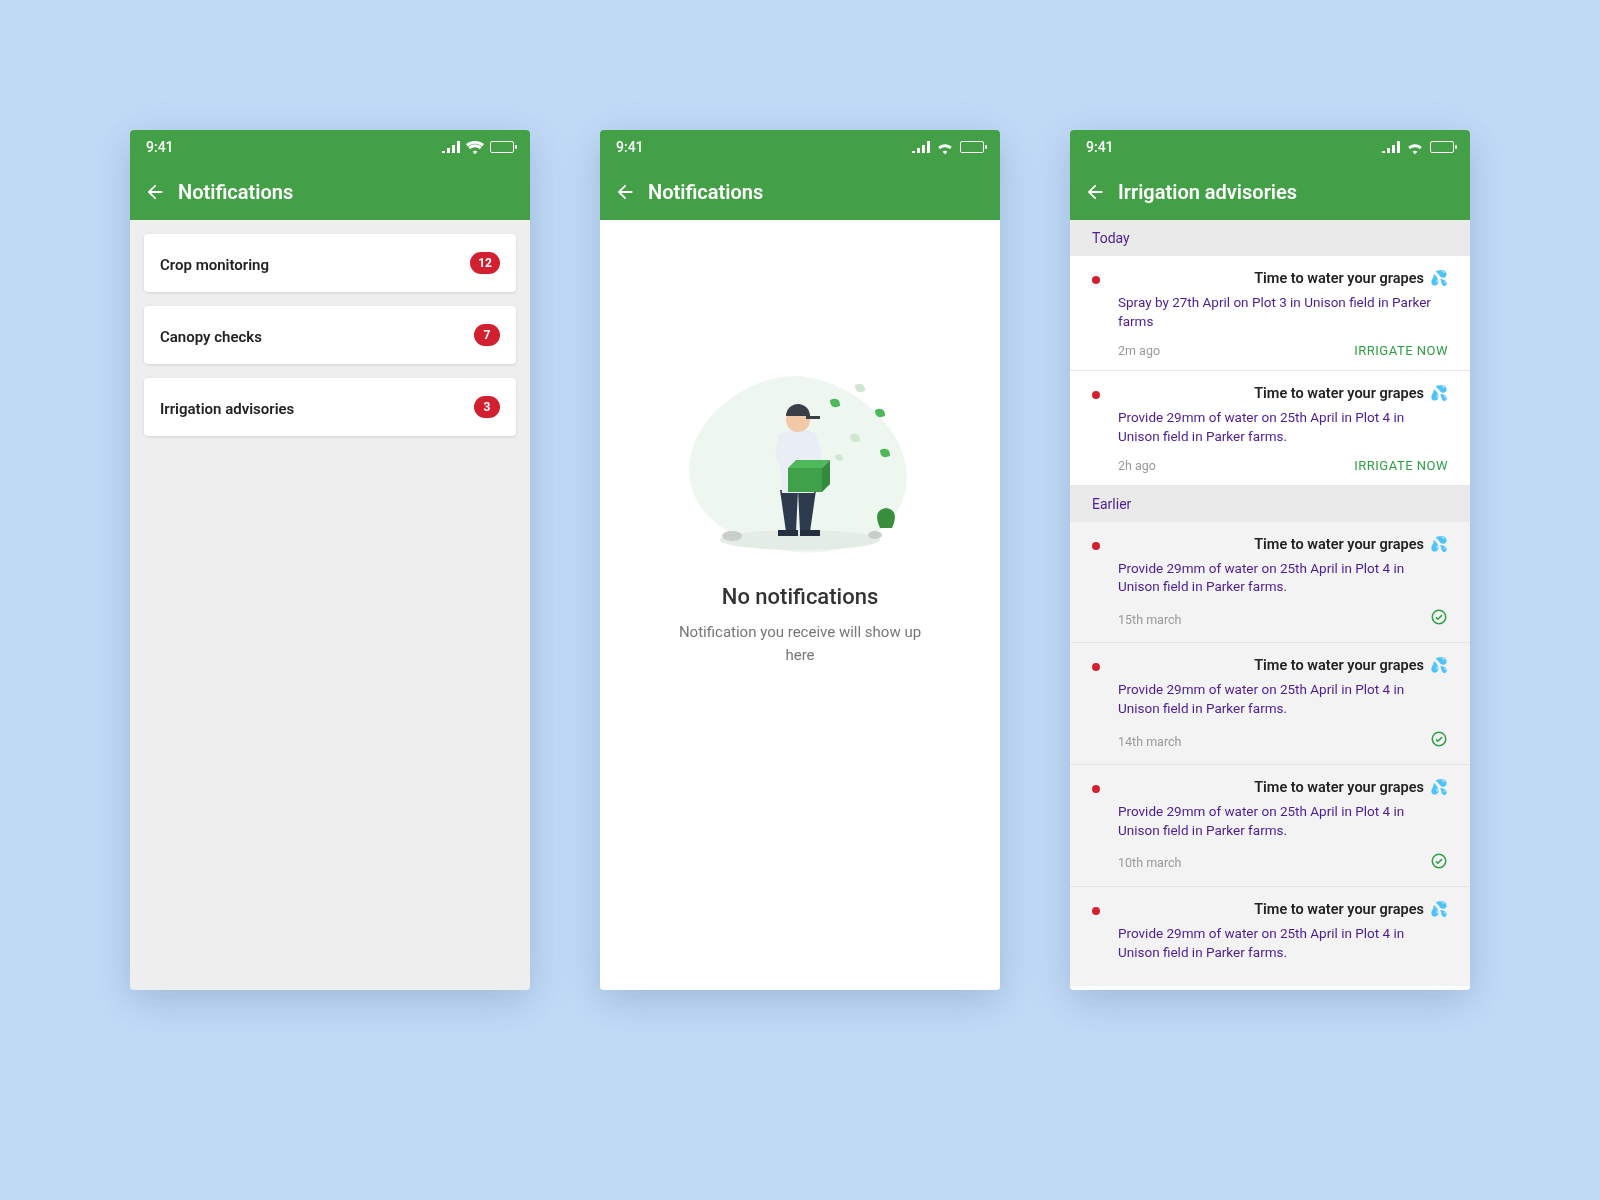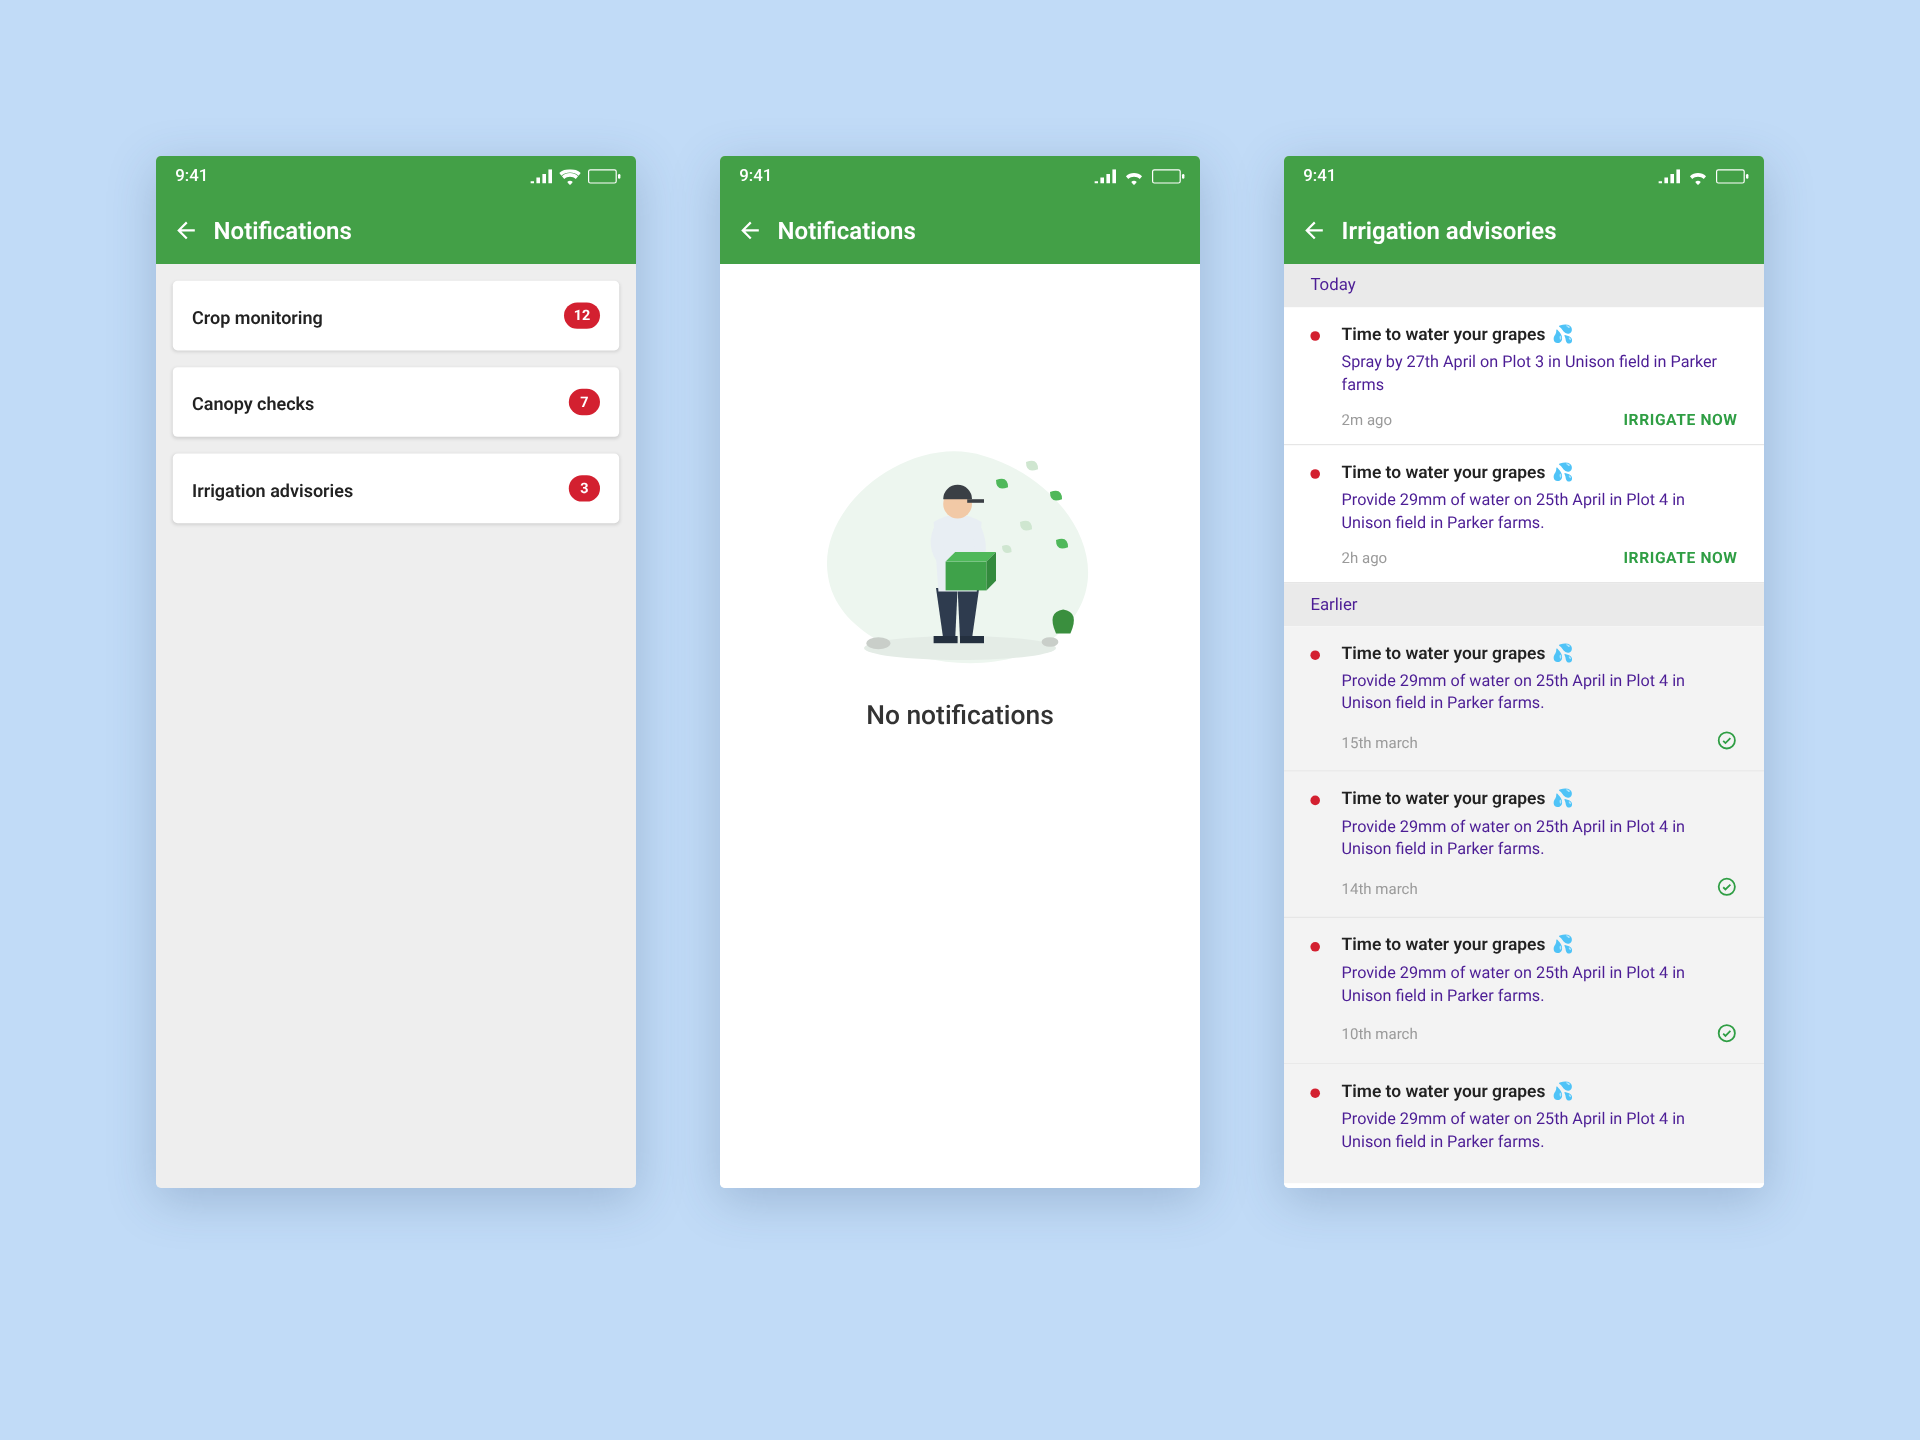--- a/index.html
+++ b/index.html
@@ -107,25 +107,25 @@
     padding: 14px 22px 12px 22px;
     border-bottom: 1px solid #e6e6e6;
     position: relative;
   }
   .notif.read { background:#f3f3f3; }
   .dot {
     width:8px; height:8px; border-radius:50%; background:#d32030;
     position:absolute; left:22px; top:20px;
   }
   .notif-body { margin-left: 26px; }
-  .notif-title { font-size:14.5px; font-weight:600; color:#222; margin-bottom:6px; display:flex; align-items:center; gap:6px;}
+  .notif-title { font-size:14.5px; font-weight:600; color:#222; margin-bottom:6px; display:flex; align-items:center; gap:6px;justify-content:flex-end;}
   .notif-desc { font-size:13.5px; color:#4c1d95; line-height:1.4; margin-bottom:12px;}
   .notif-footer { display:flex; justify-content:space-between; align-items:center;}
   .notif-time { font-size:12.5px; color:#9a9a9a;}
-  .notif-action { font-size:13px; font-weight:700; color:#2f9e44; letter-spacing:0.5px;}
+  .notif-action { font-size:13px; font-weight:400; color:#2f9e44; letter-spacing:0.5px;}
   .check-icon { color:#2f9e44; }
 
   
   .battery { width:24px; height:12px; border:1.5px solid #fff; border-radius:2px; position:relative; }
   .battery:after { content:""; position:absolute; right:-4px; top:3px; width:2px; height:4px; background:#fff; border-radius:1px;}
   .battery .fill { background:#fff; height:100%; width:90%; }
   .wifi-svg, .signal-svg { display:block; }
 </style>
 </head>
 <body>
@@ -229,20 +229,21 @@
 
         <path fill="#4fb85a" d="M160 60 q10-4 10 6 q-10 4-10-6z"></path>
         <path fill="#cfe6d0" d="M185 45 q10-4 10 6 q-10 4-10-6z"></path>
         <path fill="#4fb85a" d="M205 70 q10-4 10 6 q-10 4-10-6z"></path>
         <path fill="#cfe6d0" d="M180 95 q10-4 10 6 q-10 4-10-6z"></path>
         <path fill="#4fb85a" d="M210 110 q10-4 10 6 q-10 4-10-6z"></path>
         <path fill="#cfe6d0" d="M165 115 q8-3 8 5 q-8 3-8-5z"></path>
       </svg>
     </div>
     <div class="empty-title">No notifications</div>
+    <div class="empty-sub">Notification you receive will show up here</div>
   </div>
 </div>
 
 <div class="phone">
   <div class="topbar">
     <div class="statusbar">
       <span>9:41</span>
       <span class="status-icons">
         <svg class="signal-svg" width="18" height="12" viewBox="0 0 18 12">
             <path fill="#fff" d="M0 10h3v2H0zM5 7h3v5H5zM10 4h3v8h-3zM15 0h3v12h-3z"></path>

